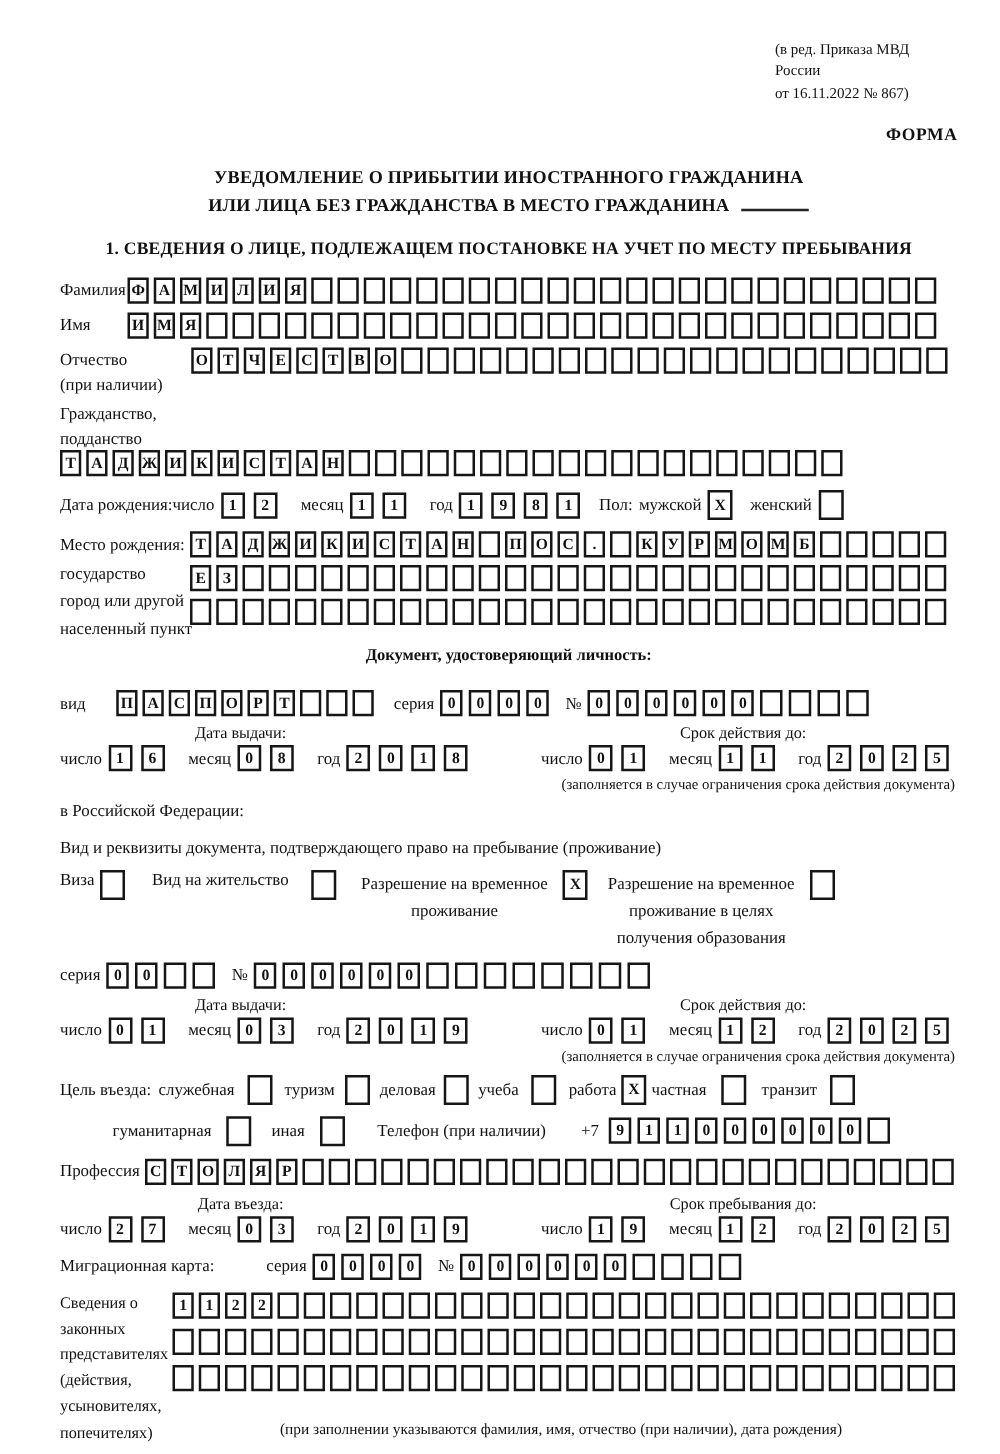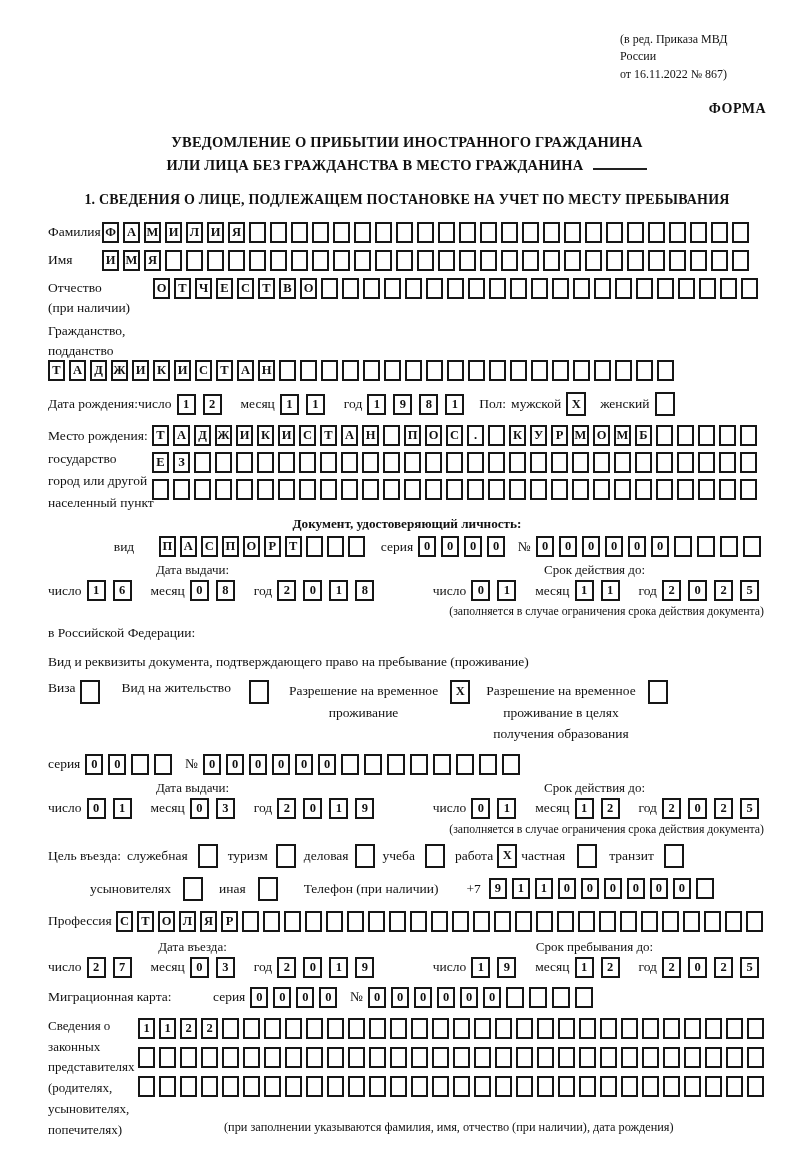--- a/index.html
+++ b/index.html
@@ -343,21 +343,21 @@
           <span class="cell"></span>
           <span class="cell"></span>
           <span class="cell"></span>
           <span class="cell"></span>
         </span>
     </span>
   </div>
 
   <div class="heading-c" style="margin-top:2px;">Документ, удостоверяющий личность:</div>
 
-  <div class="frow" style="margin-top:4px; align-items:center;justify-content:flex-end;">
+  <div class="frow" style="margin-top:20px; align-items:center;">
     <span class="dlabel" style="width:40px;">вид</span>
     <span class="cells" style="margin-right:12px;">
         <span class="cell">П</span>
         <span class="cell">А</span>
         <span class="cell">С</span>
         <span class="cell">П</span>
         <span class="cell">О</span>
         <span class="cell">Р</span>
         <span class="cell">Т</span>
         <span class="cell"></span>
@@ -557,21 +557,21 @@
     <span class="cells cells--cb" style="margin-left:12px;">
         <span class="cell"></span>
       </span>
     <span style="margin-left:12px;">транзит</span>
     <span class="cells cells--cb" style="margin-left:10px;">
         <span class="cell"></span>
       </span>
   </div>
 
   <div class="optrow" style="align-items:center; margin-top:9px;">
-    <span style="margin-left:42px;">усыновителях</span>
+    <span style="margin-left:42px;">гуманитарная</span>
     <span class="cells cells--cb" style="margin-left:12px;">
         <span class="cell"></span>
       </span>
     <span style="margin-left:16px;">иная</span>
     <span class="cells cells--cb" style="margin-left:12px;">
         <span class="cell"></span>
       </span>
     <span style="margin-left:26px;">Телефон (при наличии)</span>
     <span style="margin-left:28px;">+7</span>
     <span class="cells cells--sp" style="margin-left:8px;">
@@ -692,21 +692,21 @@
         <span class="cell"></span>
         <span class="cell"></span>
       </span>
   </div>
 
   <div class="frow" style="margin-top:8px;">
     <span class="flabel" style="width:90px; font-size:13px; line-height:1.6;">
       <span>Сведения о</span><br>
       <span>законных</span><br>
       <span>представителях</span><br>
-      <span>(родителях,</span><br>
+      <span>(действия,</span><br>
       <span>усыновителях,</span><br>
       <span>попечителях)</span>
     </span>
     <span class="cellcol" style="margin-top:2px;">
       <span class="cells" style="margin-bottom:8px;">
           <span class="cell">1</span>
           <span class="cell">1</span>
           <span class="cell">2</span>
           <span class="cell">2</span>
           <span class="cell"></span>

